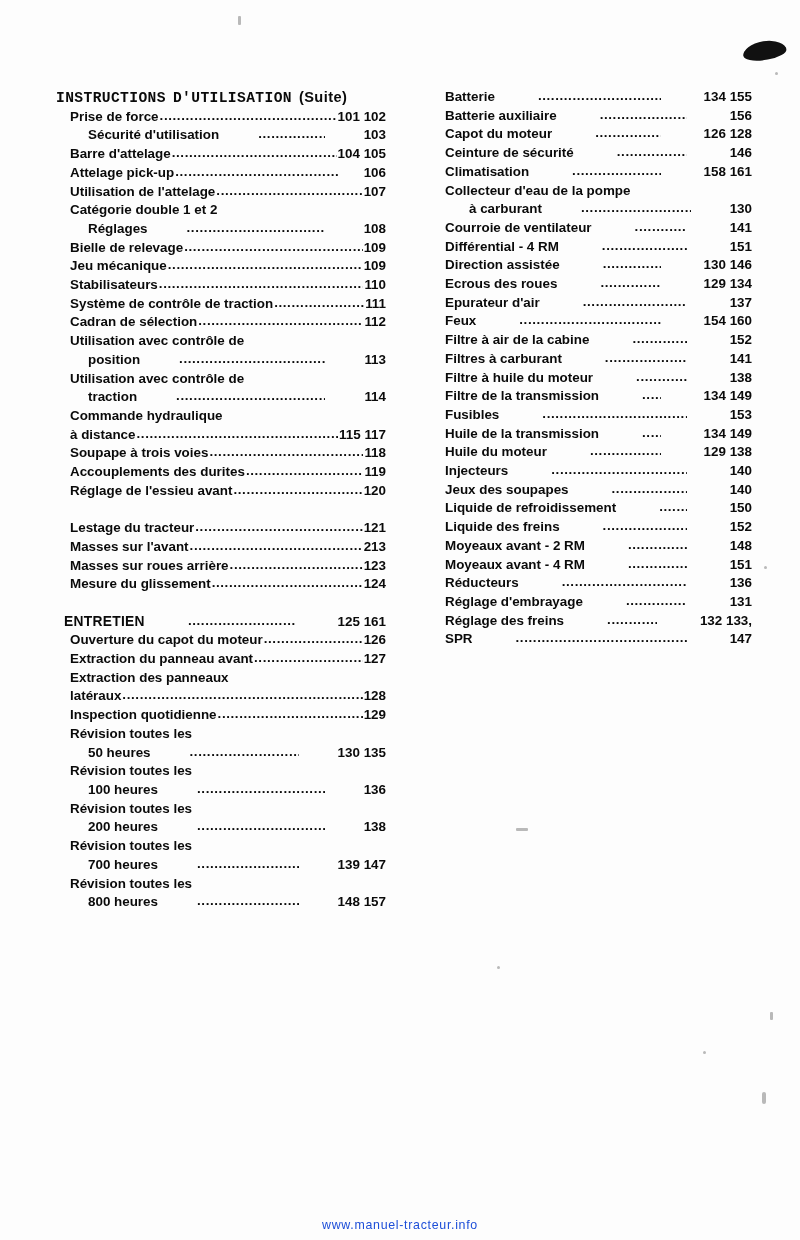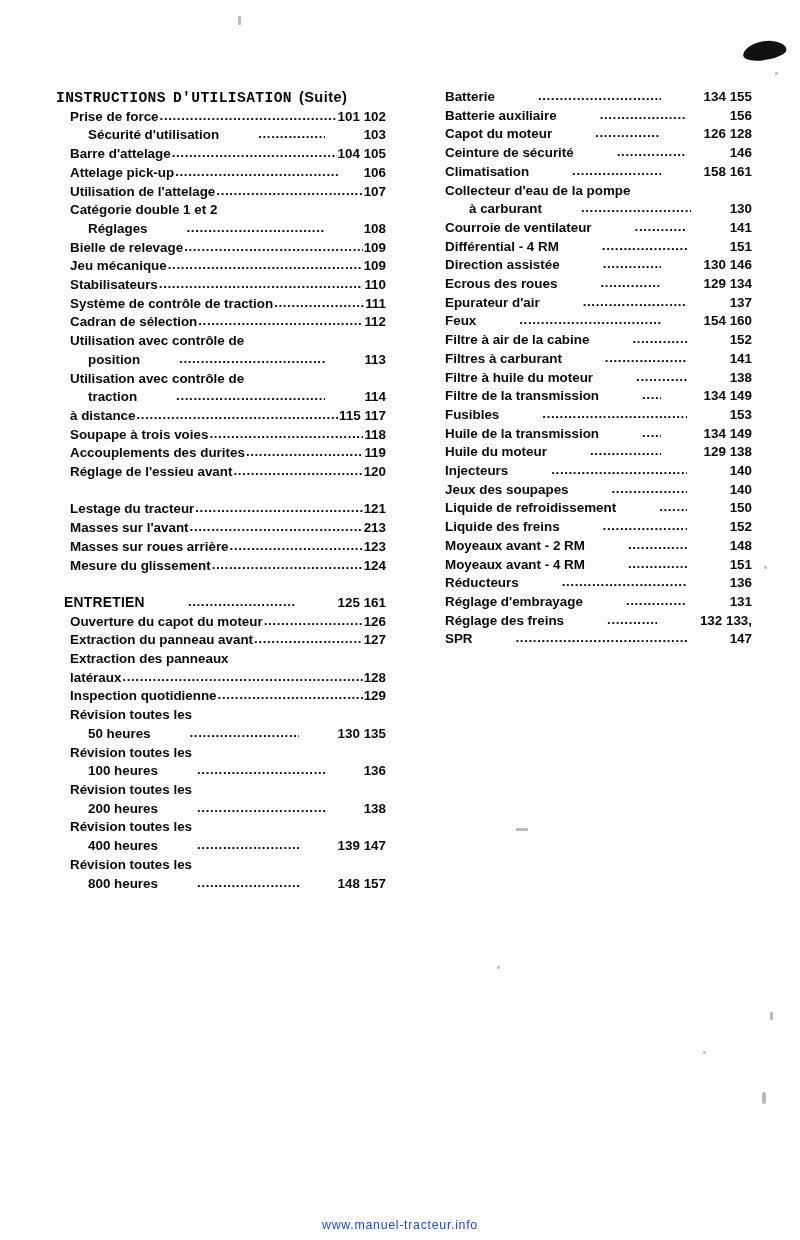--- a/index.html
+++ b/index.html
@@ -211,20 +211,25 @@
         <div class="row ind1 bare">
           <span class="lbl">Utilisation avec contrôle de</span>
           <span class="dots">...........................................................................................................................................</span>
           <span class="pg"></span>
         </div>
         <div class="row ind2">
           <span class="lbl">traction</span>
           <span class="dots">...........................................................................................................................................</span>
           <span class="pg">114</span>
         </div>
+        <div class="row ind1 bare">
+          <span class="lbl">Commande hydraulique</span>
+          <span class="dots">...........................................................................................................................................</span>
+          <span class="pg"></span>
+        </div>
         <div class="row ind1">
           <span class="lbl">à distance</span>
           <span class="dots">...........................................................................................................................................</span>
           <span class="pg">115 117</span>
         </div>
         <div class="row ind1">
           <span class="lbl">Soupape à trois voies</span>
           <span class="dots">...........................................................................................................................................</span>
           <span class="pg">118</span>
         </div>
@@ -319,21 +324,21 @@
           <span class="lbl">200 heures</span>
           <span class="dots">...........................................................................................................................................</span>
           <span class="pg">138</span>
         </div>
         <div class="row ind1 bare">
           <span class="lbl">Révision toutes les</span>
           <span class="dots">...........................................................................................................................................</span>
           <span class="pg"></span>
         </div>
         <div class="row ind2">
-          <span class="lbl">400 heures</span>
+          <span class="lbl">700 heures</span>
           <span class="dots">...........................................................................................................................................</span>
           <span class="pg">139 147</span>
         </div>
         <div class="row ind1 bare">
           <span class="lbl">Révision toutes les</span>
           <span class="dots">...........................................................................................................................................</span>
           <span class="pg"></span>
         </div>
         <div class="row ind2">
           <span class="lbl">800 heures</span>

